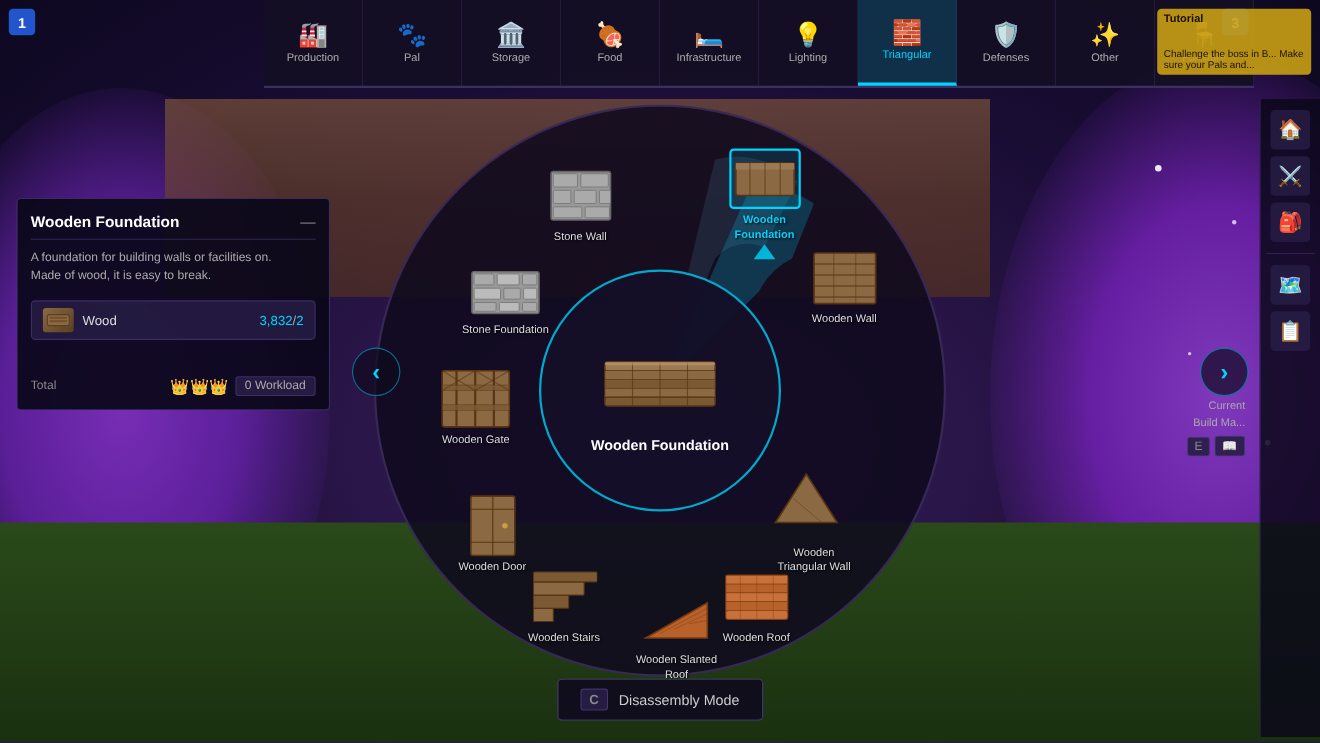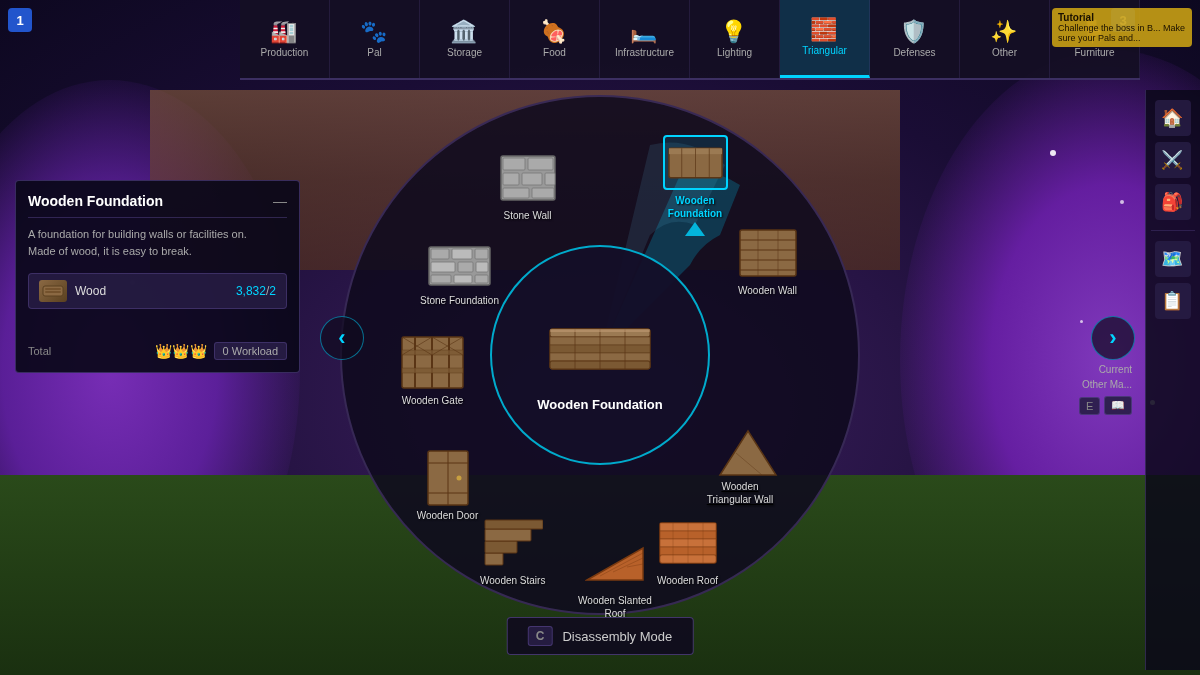--- a/index.html
+++ b/index.html
@@ -379,21 +379,21 @@
       border-radius: 4px;
       padding: 4px 6px;
       z-index: 200;
       font-size: 9px;
       color: #1a1000;
     }
 
     .tutorial-title {
       font-weight: bold;
       font-size: 10px;
-      margin-bottom: 0;
+      margin-bottom: 21px;
     }
 
     
     .right-panel {
       position: absolute;
       top: 90px;
       right: 0;
       width: 55px;
       background: rgba(10, 8, 25, 0.85);
       border-left: 1px solid rgba(100, 80, 160, 0.4);
@@ -661,21 +661,21 @@
         <line x1="2" y1="32" x2="58" y2="32" stroke="#5a3515" stroke-width="1"></line>
         <line x1="2" y1="42" x2="58" y2="42" stroke="#5a3515" stroke-width="1"></line>
         <line x1="20" y1="2" x2="20" y2="48" stroke="#5a3515" stroke-width="1" opacity="0.5"></line>
         <line x1="40" y1="2" x2="40" y2="48" stroke="#5a3515" stroke-width="1" opacity="0.5"></line>
       </svg>
     </div>
     <span class="wheel-item-label">Wooden Wall</span>
   </div>
 
 
-  <div class="wheel-item" style="position:absolute;left:360px;top:330px;display:flex;flex-direction:column;align-items:flex-end;gap:0;text-decoration:underline;">
+  <div class="wheel-item" style="position:absolute;left:360px;top:330px;display:flex;flex-direction:column;align-items:flex-start;gap:16px;">
     <div class="wheel-item-icon">
       <svg width="60" height="50" viewBox="0 0 60 50">
         <polygon points="30,3 58,47 2,47" fill="#8B6943" stroke="#5a3515" stroke-width="1.5"></polygon>
         <line x1="30" y1="3" x2="2" y2="47" stroke="#5a3515" stroke-width="0.8" opacity="0.5"></line>
         <line x1="18" y1="25" x2="44" y2="47" stroke="#5a3515" stroke-width="0.8" opacity="0.5"></line>
       </svg>
     </div>
     <span class="wheel-item-label" style="max-width:80px;">Wooden Triangular Wall</span>
   </div>
 
@@ -798,18 +798,18 @@
   <div class="right-panel-icon">🏠</div>
   <div class="right-panel-icon">⚔️</div>
   <div class="right-panel-icon">🎒</div>
   <div class="right-panel-divider"></div>
   <div class="right-panel-icon">🗺️</div>
   <div class="right-panel-icon">📋</div>
 </div>
 
 <div class="current-info" style="position:absolute;bottom:260px;right:68px;font-size:10px;color:#888;text-align:right;z-index:200;">
   <div style="color:#aaa;margin-bottom:4px;">Current</div>
-  <div style="color:#aaa;margin-bottom:6px;">Other Ma...</div>
+  <div style="color:#aaa;margin-bottom:6px;">Build Ma...</div>
   <div class="key-hint">
     <span class="key-box">E</span>
     <span class="key-box">📖</span>
   </div>
 </div>
 
 </body></html>

